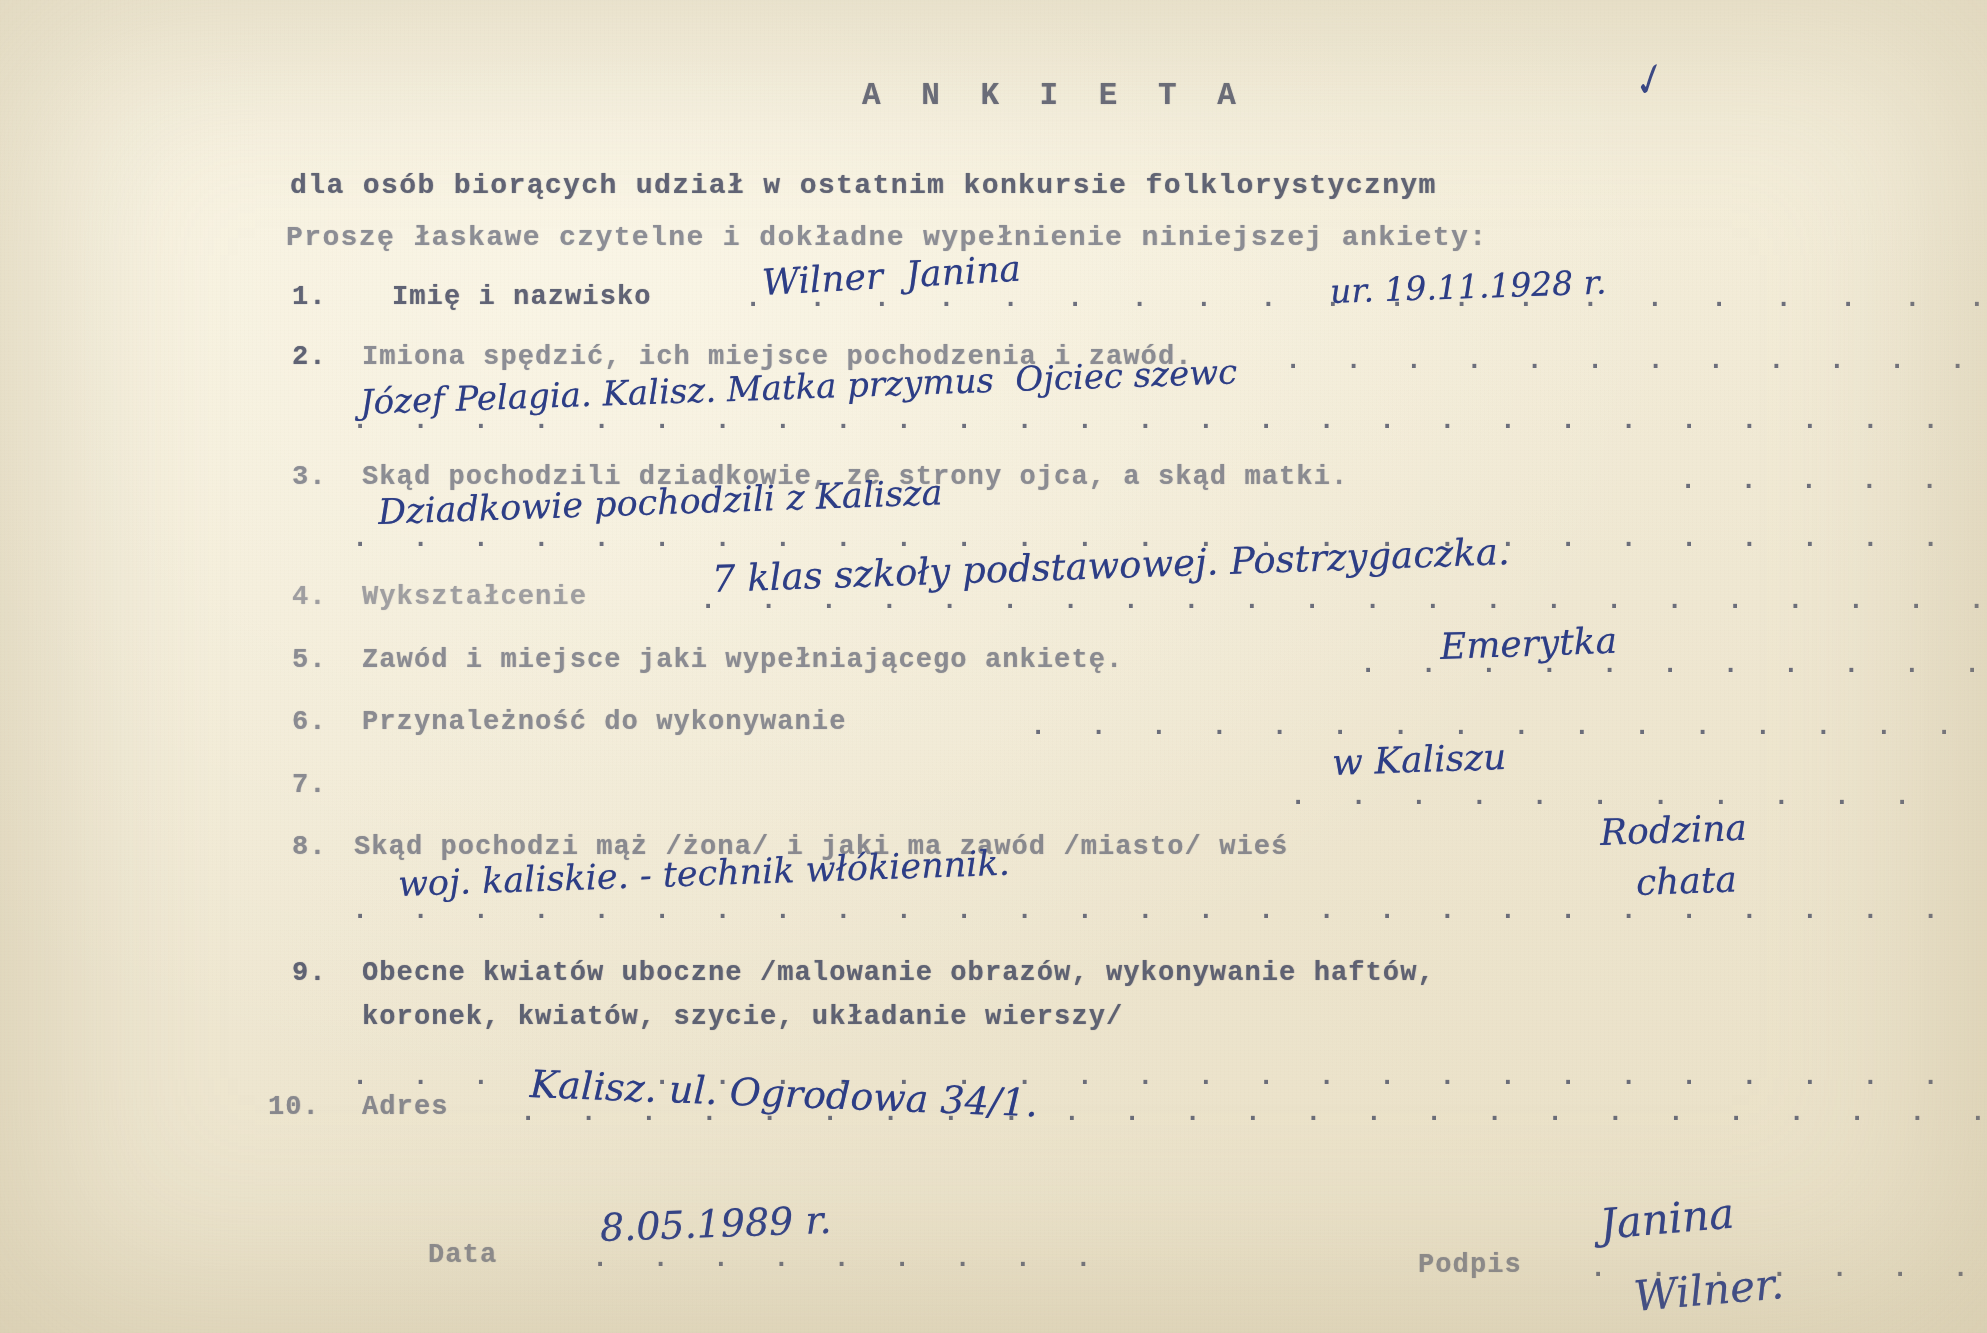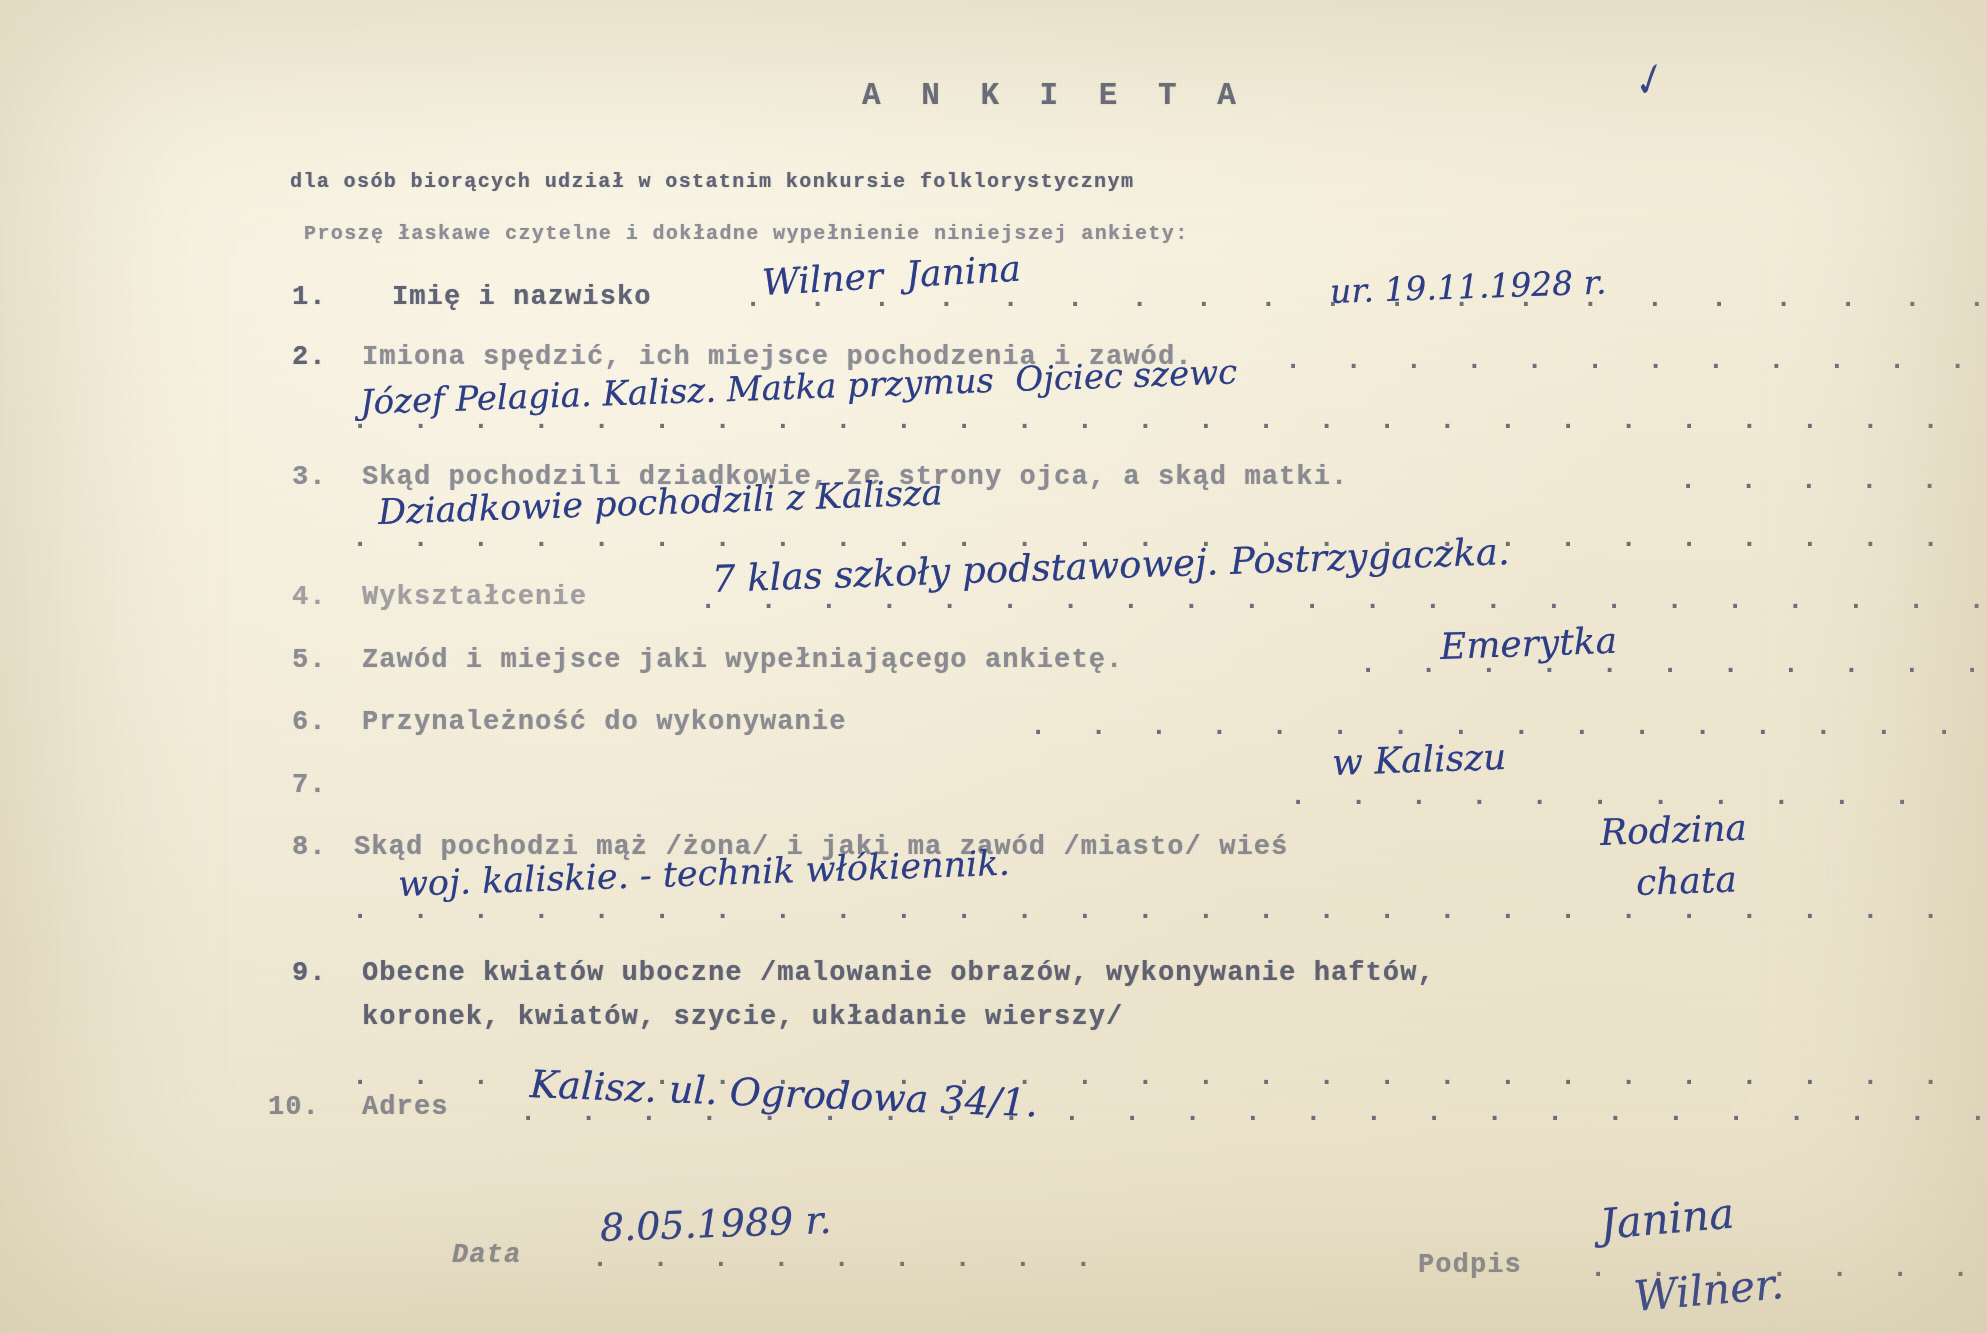--- a/index.html
+++ b/index.html
@@ -59,21 +59,21 @@
     top: 78px;
     font-family: "Liberation Mono", monospace;
     font-weight: 700;
     font-size: 31px;
     letter-spacing: 11px;
     color: #4a4f66;
     opacity: .85;
     text-shadow: 0 0 1.2px rgba(74,79,102,.5);
   }
   .sub {
-    font-size: 20px;
+    font-size: 28px;
     letter-spacing: 1.4px;
   }
   .line {
     font-size: 27px;
     letter-spacing: 1.1px;
   }
 
   
   .hw {
     position: absolute;
@@ -112,21 +112,21 @@
 </head>
 <body>
 
 <div id="sheet">
 
   <div class="mark" style="left:1630px; top:58px; font-size:40px; transform:rotate(-25deg);">✓</div>
 
   <div id="title">A N K I E T A</div>
 
   <div class="tw sub" style="left:290px; top:170px;">dla osób biorących udział w ostatnim konkursie folklorystycznym</div>
-  <div class="tw sub faded" style="left:304px; top:222px;">Proszę łaskawe czytelne i dokładne wypełnienie niniejszej ankiety:</div>
+  <div class="tw sub faded" style="left:286px; top:222px;">Proszę łaskawe czytelne i dokładne wypełnienie niniejszej ankiety:</div>
 
   <div class="tw line" style="left:292px; top:282px;">1.</div>
   <div class="tw line" style="left:362px; top:282px;margin-left:30px;">Imię i nazwisko</div>
   <div class="dots" style="left:745px; top:284px; letter-spacing:16px;">. . . . . . . . . . . . . . . . . . . . . . . . . . . . . .</div>
   <div class="hw s2 slant" style="left:762px; top:262px;">Wilner  Janina</div>
   <div class="hw s1 slant2" style="left:1330px; top:272px;">ur. 19.11.1928 r.</div>
 
   <div class="tw line" style="left:292px; top:342px;">2.</div>
   <div class="tw line faded" style="left:362px; top:342px;">Imiona spędzić, ich miejsce pochodzenia i zawód.</div>
   <div class="dots" style="left:1285px; top:346px;">. . . . . . . . . . . . . .</div>
@@ -167,21 +167,21 @@
   <div class="tw line" style="left:292px; top:958px;">9.</div>
   <div class="tw line" style="left:362px; top:958px;">Obecne kwiatów uboczne /malowanie obrazów, wykonywanie haftów,</div>
   <div class="tw line" style="left:362px; top:1002px;">koronek, kwiatów, szycie, układanie wierszy/</div>
   <div class="dots" style="left:352px; top:1062px;">. . . . . . . . . . . . . . . . . . . . . . . . . . . . . . . . . . . . .</div>
 
   <div class="tw line faded" style="left:268px; top:1092px;">10.</div>
   <div class="tw line faded" style="left:362px; top:1092px;">Adres</div>
   <div class="dots" style="left:520px; top:1098px;">. . . . . . . . . . . . . . . . . . . . . . . . . . . . .</div>
   <div class="hw s2 slantp" style="left:530px; top:1062px; font-size:38px;">Kalisz. ul. Ogrodowa 34/1.</div>
 
-  <div class="tw line faded" style="left:452px; top:1240px;font-style:italic;">Data</div>
+  <div class="tw line faded" style="left:428px; top:1240px;">Data</div>
   <div class="dots" style="left:592px; top:1244px;">. . . . . . . . .</div>
   <div class="hw s2 slant2" style="left:600px; top:1206px; font-size:38px;">8.05.1989 r.</div>
 
   <div class="tw line faded" style="left:1418px; top:1250px;">Podpis</div>
   <div class="dots" style="left:1590px; top:1254px;">. . . . . . .</div>
   <div class="hw s2 slant3" style="left:1600px; top:1200px; font-size:42px;">Janina</div>
   <div class="hw s2 slant3" style="left:1634px; top:1272px; font-size:42px;">Wilner.</div>
 
   <div id="grain"></div>
   <div id="vignette"></div>

